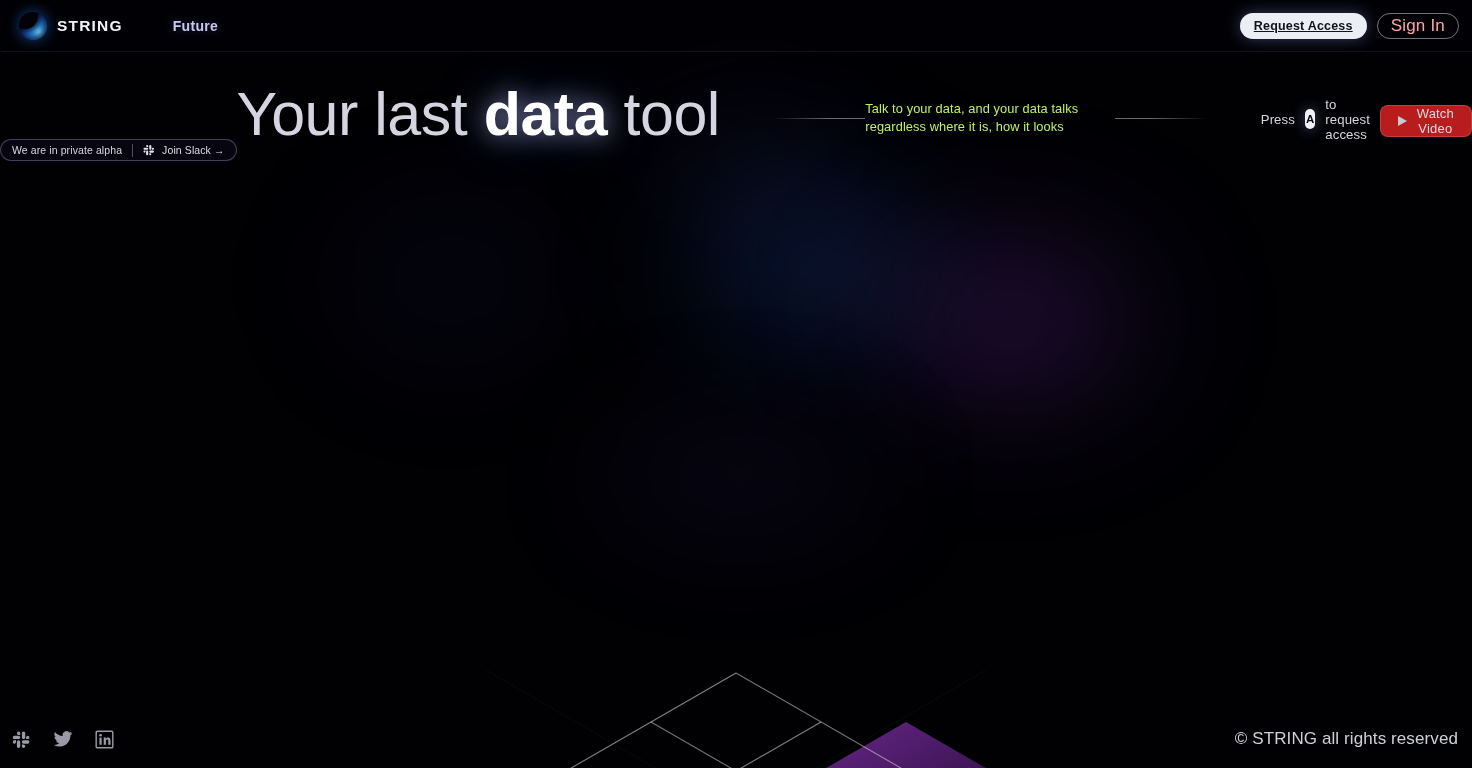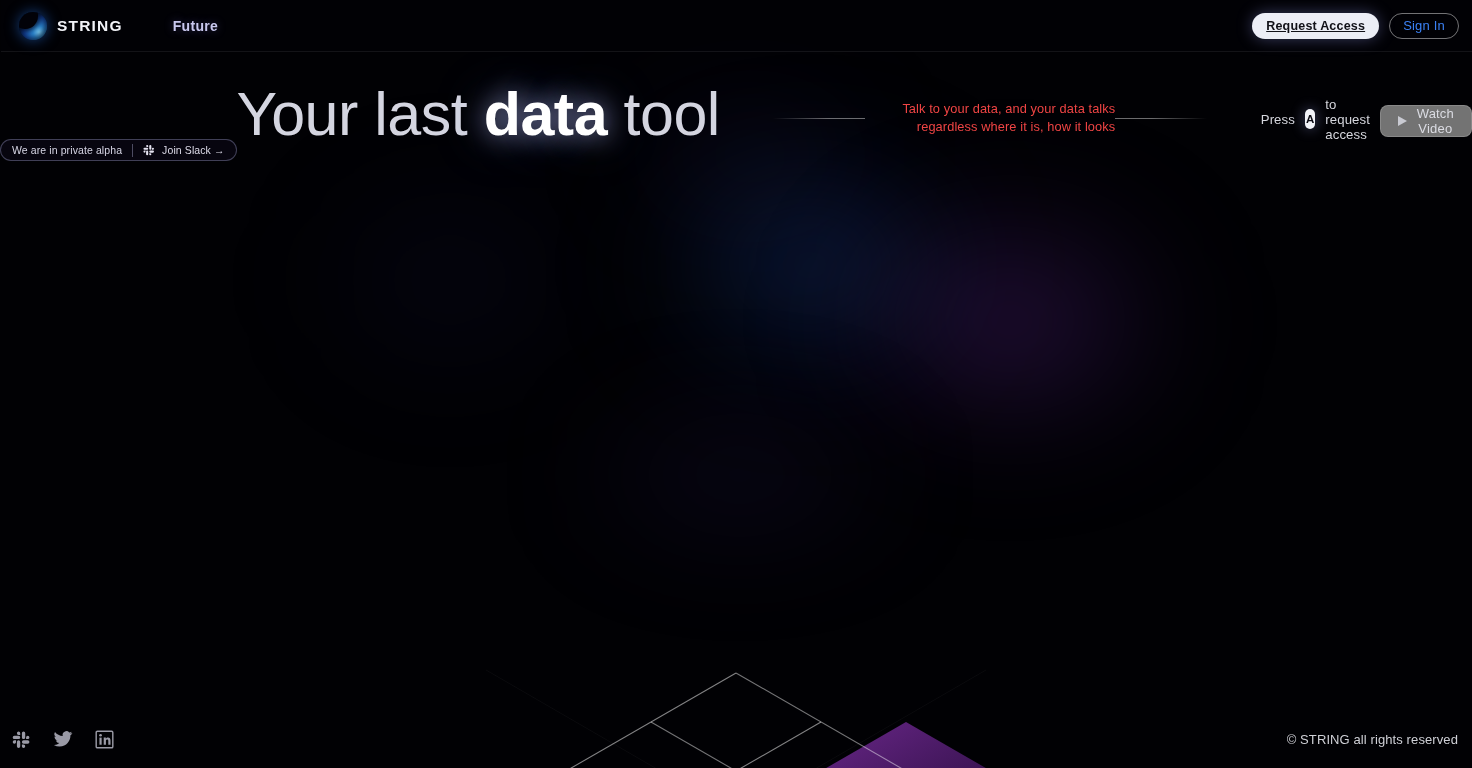--- a/index.html
+++ b/index.html
@@ -133,22 +133,22 @@
     box-shadow: 0 0 16px rgba(160,170,255,0.35);
     font-family: "Liberation Sans", sans-serif;
     text-decoration: underline;
   }
   .btn-signin {
     height: 26px;
     padding: 0 13px;
     border-radius: 13px;
     background: transparent;
     border: 1px solid rgba(255,255,255,0.45);
-    color: #3b82f6;
-    font-size: 13px;
+    color: #fca5a5;
+    font-size: 17px;
     letter-spacing: 0.2px;
     display: flex;
     align-items: center;
     cursor: pointer;
     font-family: "Liberation Sans", sans-serif;
   }
 
   
   .hero {
     position: absolute;
@@ -241,22 +241,22 @@
     width: 92px;
     height: 1px;
     background: linear-gradient(90deg, rgba(255,255,255,0) 0%, rgba(255,255,255,0.42) 60%, rgba(255,255,255,0.42) 100%);
     margin-top: 1px;
   }
   .sub-rule.right {
     background: linear-gradient(270deg, rgba(255,255,255,0) 0%, rgba(255,255,255,0.42) 60%, rgba(255,255,255,0.42) 100%);
   }
   .sub-text {
     width: 250px;
-    text-align: right;
-    color: #ef4444;
+    text-align: left;
+    color: #bef264;
     font-size: 12.8px;
     line-height: 18px;
     letter-spacing: 0.1px;
   }
   .sub-text div { white-space: nowrap; }
 
   .query-box {
     margin-top: 30px;
     width: 271px;
     height: 37px;
@@ -304,21 +304,21 @@
 
   .watch-btn {
     margin-top: 28px;
     height: 32px;
     padding: 0 17px;
     display: flex;
     align-items: center;
     gap: 10px;
     border-radius: 8px;
     border: 1px solid rgba(255,255,255,0.16);
-    background: #737373;
+    background: #b91c1c;
     cursor: pointer;
     font-family: "Liberation Sans", sans-serif;
   }
   .play-tri {
     width: 0; height: 0;
     border-left: 9px solid #c9cad2;
     border-top: 5.5px solid transparent;
     border-bottom: 5.5px solid transparent;
   }
   .watch-label {
@@ -351,21 +351,21 @@
     margin-left: 12px;
     display: flex;
     align-items: center;
     gap: 22px;
   }
   .social-ico { display: block; cursor: pointer; }
   .copyright {
     margin-left: auto;
     margin-right: 14px;
     color: #cfd0d6;
-    font-size: 13px;
+    font-size: 17px;
     letter-spacing: 0.1px;
   }
 </style>
 </head>
 <body>
 
 <div class="page">
 
   <div class="glow glow-left-edge"></div>
   <div class="glow glow-badge"></div>

